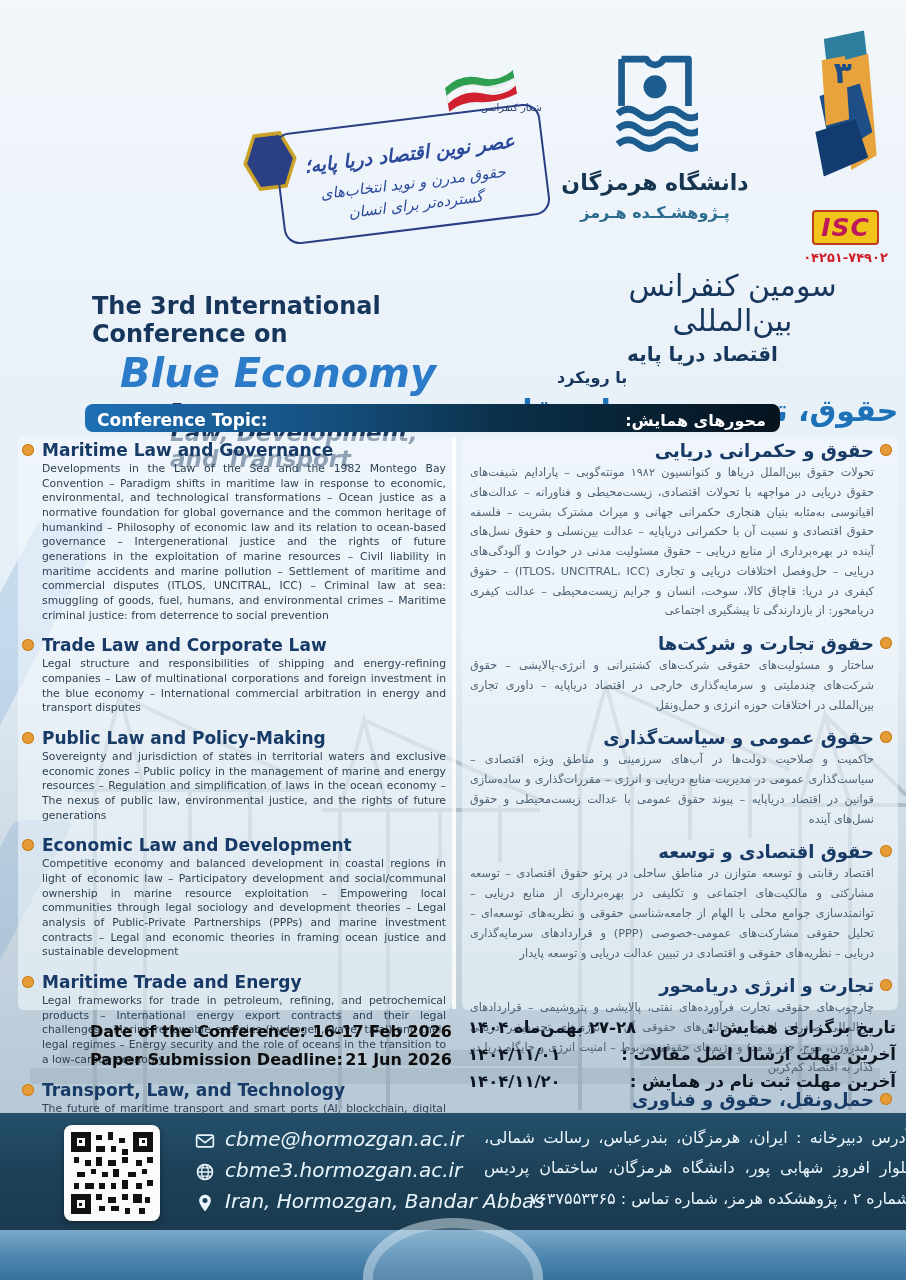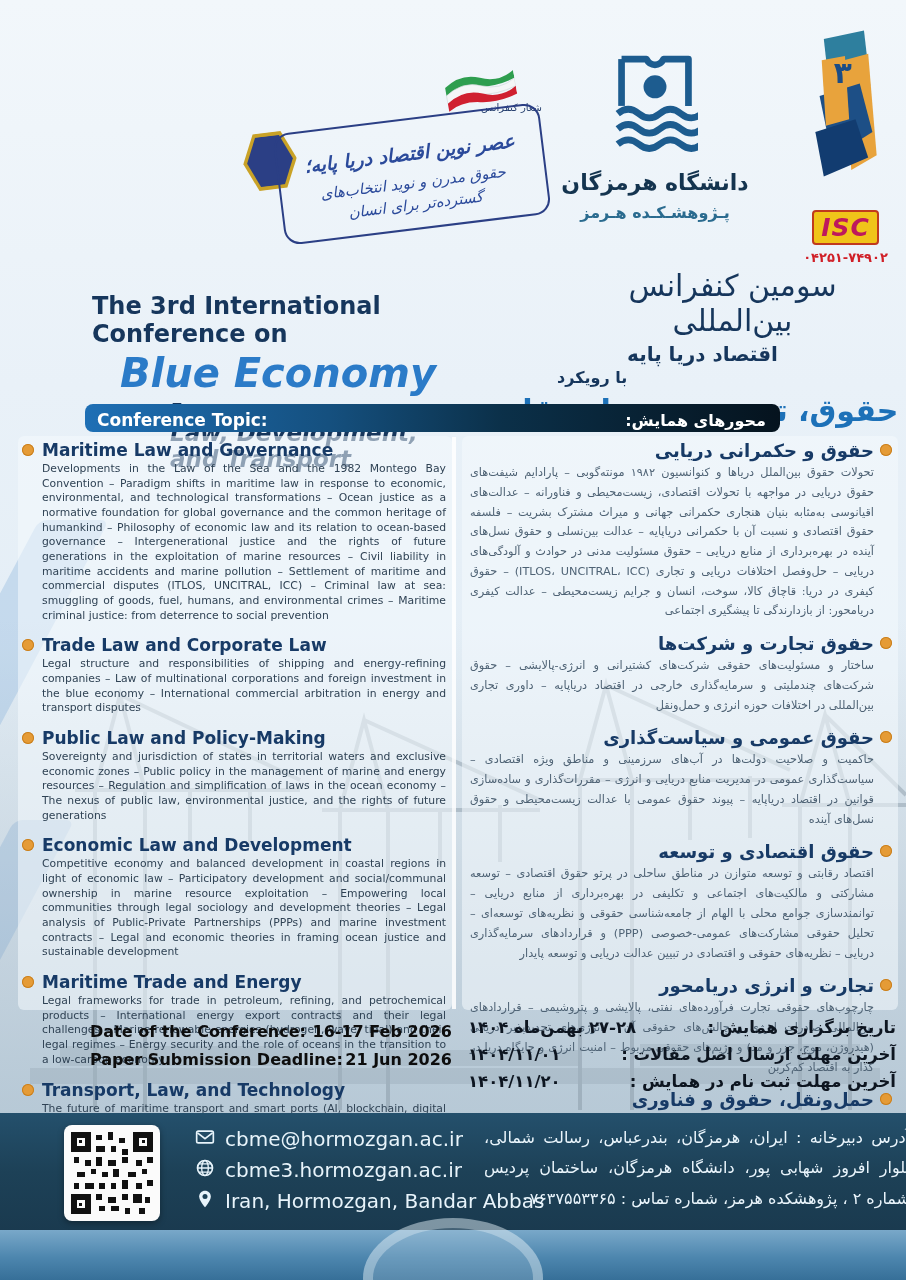--- a/index.html
+++ b/index.html
@@ -84,21 +84,21 @@
   .dates-fa .row{ display:flex; justify-content:space-between; margin-bottom:8px; }
   .dates-fa .lbl{ font-size:16.5px; font-weight:bold; color:#0d1520; }
   .dates-fa .val{ font-size:16.5px; font-weight:bold; color:#0d1520; }
 
   
   .footer{ position:absolute; left:0; top:1113px; width:906px; height:118px;
     background:linear-gradient(180deg,#24506c 0%,#1d4157 50%,#1a3a4f 100%); }
   .qr{ position:absolute; left:64px; top:12px; width:96px; height:96px; background:#fbfbfb; border-radius:8px; padding:7px;
     box-shadow:0 2px 6px rgba(0,0,0,.35); }
   .contacts{ position:absolute; left:195px; top:14px; }
-  .c-row{ display:flex; align-items:flex-start; gap:10px; margin-bottom:7px; color:#e8f4fb; font-size:20px; }
+  .c-row{ display:flex; align-items:flex-end; gap:10px; margin-bottom:7px; color:#e8f4fb; font-size:20px;font-style:italic; }
   .c-ico{ width:20px; height:20px; flex:0 0 20px; }
   .address{ position:absolute; left:484px; top:10px; width:426px; direction:rtl; color:#eaf5fc;
     font-size:16px; line-height:1.9; text-align:justify; text-align-last:right; }
 </style>
 </head>
 <body>
 
 <div class="poster">
 
   <div class="wash"></div>

